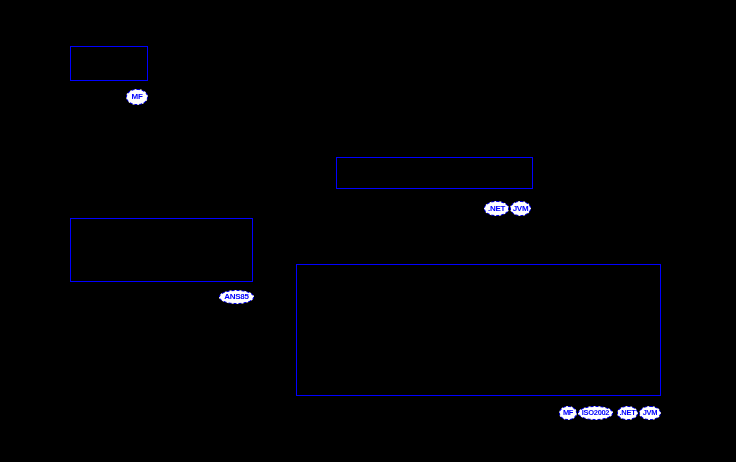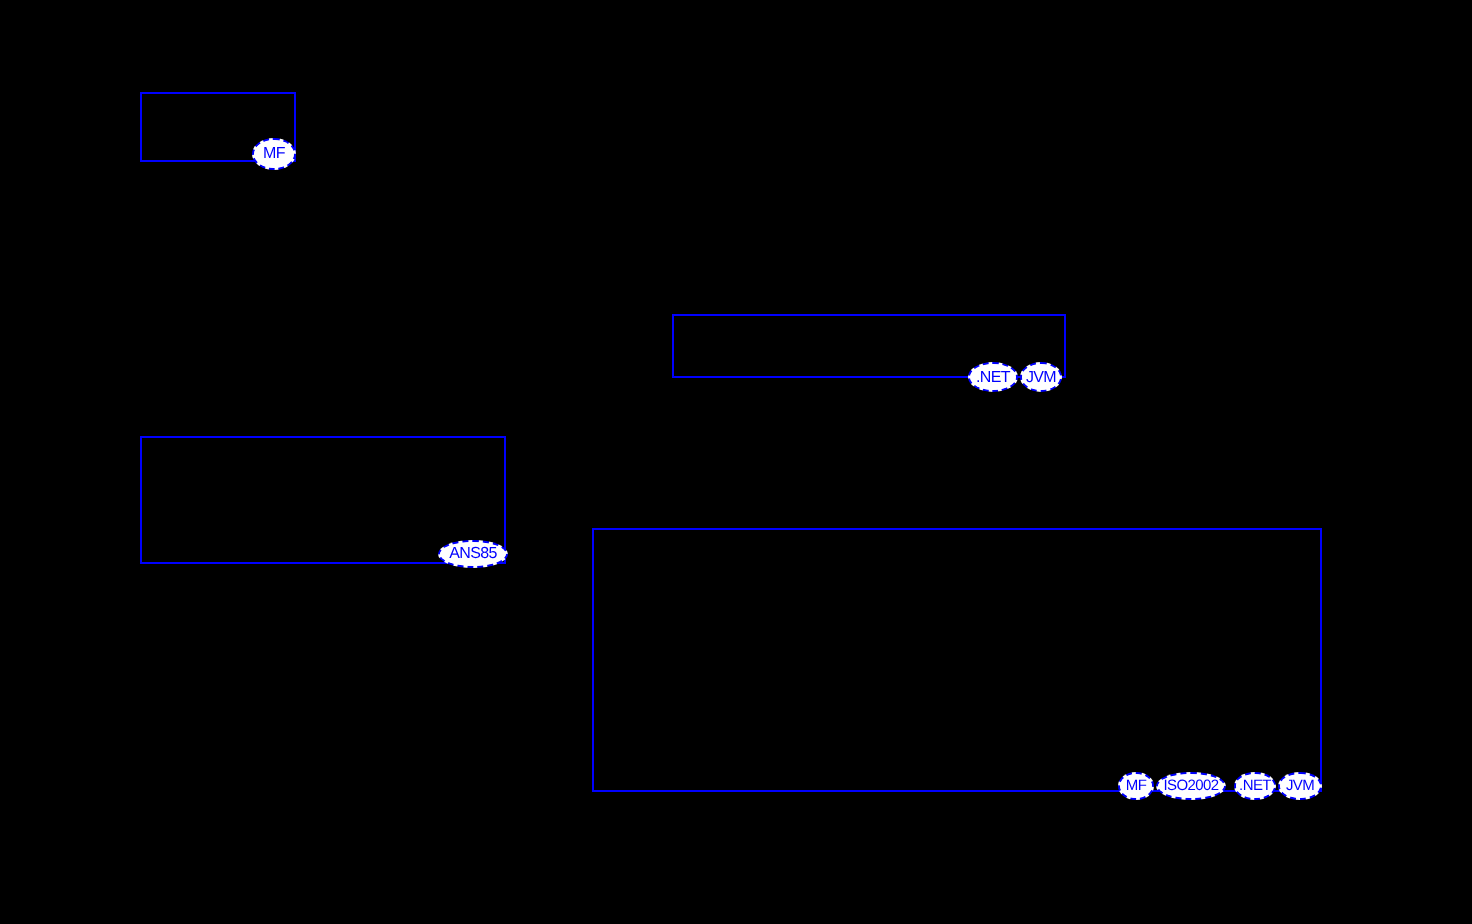--- a/index.html
+++ b/index.html
@@ -34,25 +34,26 @@
   .badge {
     position: absolute;
     display: flex;
     align-items: center;
     justify-content: center;
     border: 1px dashed var(--badge-text);
     border-radius: 50%;
     background: var(--badge-fill);
     color: var(--badge-text);
     font-size: 8px;
-    font-weight: normal;
+    font-weight: bold;
     letter-spacing: -0.3px;
     line-height: 1;
     white-space: nowrap;
     z-index: 2;
+    margin-top: 20px;
   }
   
   .box-1 { left: 70px;  top: 46px;  width: 78px;  height: 35px; }
   .box-2 { left: 336px; top: 157px; width: 197px; height: 32px; }
   .box-3 { left: 70px;  top: 218px; width: 183px; height: 64px; }
   .box-4 { left: 296px; top: 264px; width: 365px; height: 132px; }
   
   .badge-1-mf      { left: 126px; top: 69px;  width: 22px; height: 16px; }
   .badge-2-net     { left: 484px; top: 181px; width: 25px; height: 15px; }
   .badge-2-jvm     { left: 510px; top: 181px; width: 21px; height: 15px; }

